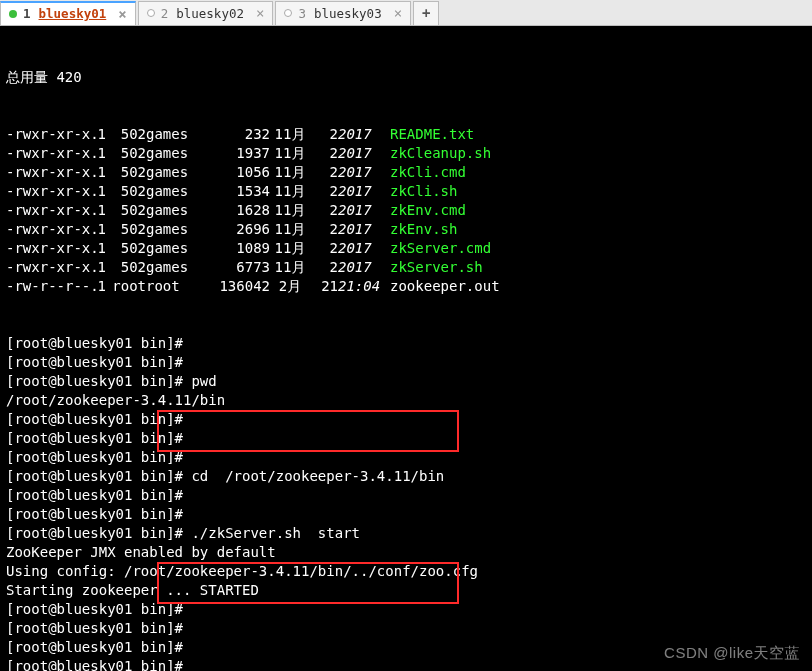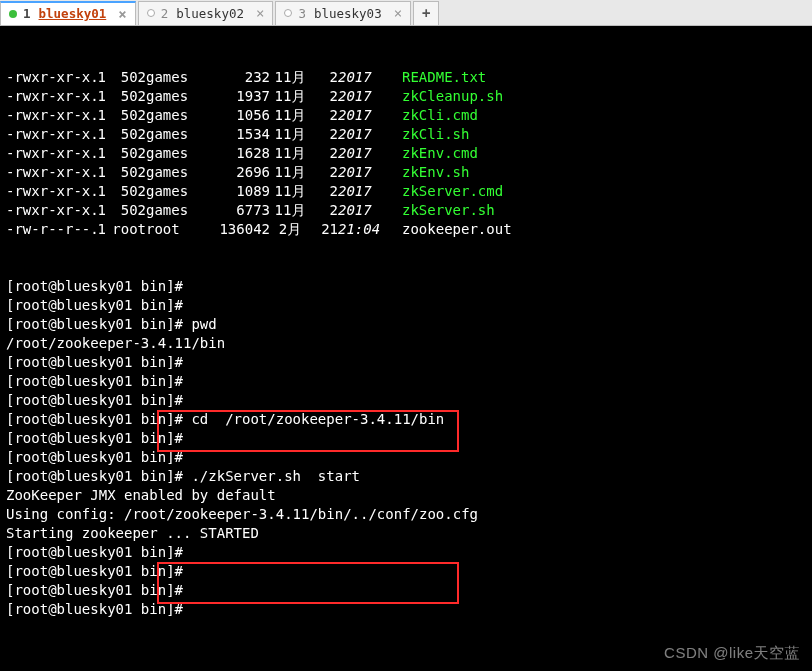--- a/index.html
+++ b/index.html
@@ -62,21 +62,21 @@
   }
   .ls-row { display: flex; }
   .ls-row .perm  { width: 84px; }
   .ls-row .links { width: 16px; text-align: right; }
   .ls-row .own   { width: 40px; text-align: right; }
   .ls-row .grp   { width: 48px; }
   .ls-row .size  { width: 56px; text-align: right; margin-left: 20px; }
   .ls-row .month { width: 40px; text-align: center; }
   .ls-row .day   { width: 24px; text-align: right; margin-left: 4px; }
   .ls-row .time  { width: 48px; text-align: left; font-style: italic; }
-  .ls-row .fname { margin-left: 16px; }
+  .ls-row .fname { margin-left: 4px; }
   .green { color: #33ff33; }
   .watermark {
     position: absolute;
     right: 12px;
     bottom: 8px;
     color: rgba(230,230,230,0.55);
     font-size: 15px;
     font-family: sans-serif;
     letter-spacing: 0.5px;
   }
@@ -109,20 +109,21 @@
     <span class="num">3</span>
     <span>bluesky03</span>
     <span class="close">×</span>
   </div>
   <div class="tab-add">
     <span>+</span>
   </div>
 </div>
 
 <div class="terminal">
+  <div>总用量 420</div>
   <div id="ls-block"><div class="ls-row"><span class="perm">-rwxr-xr-x.</span><span class="links">1</span> <span class="own">502</span> <span class="grp">games</span><span class="size">232</span><span class="month">11月</span><span class="day">2</span><span class="time">2017</span><span class="fname green">README.txt</span></div><div class="ls-row"><span class="perm">-rwxr-xr-x.</span><span class="links">1</span> <span class="own">502</span> <span class="grp">games</span><span class="size">1937</span><span class="month">11月</span><span class="day">2</span><span class="time">2017</span><span class="fname green">zkCleanup.sh</span></div><div class="ls-row"><span class="perm">-rwxr-xr-x.</span><span class="links">1</span> <span class="own">502</span> <span class="grp">games</span><span class="size">1056</span><span class="month">11月</span><span class="day">2</span><span class="time">2017</span><span class="fname green">zkCli.cmd</span></div><div class="ls-row"><span class="perm">-rwxr-xr-x.</span><span class="links">1</span> <span class="own">502</span> <span class="grp">games</span><span class="size">1534</span><span class="month">11月</span><span class="day">2</span><span class="time">2017</span><span class="fname green">zkCli.sh</span></div><div class="ls-row"><span class="perm">-rwxr-xr-x.</span><span class="links">1</span> <span class="own">502</span> <span class="grp">games</span><span class="size">1628</span><span class="month">11月</span><span class="day">2</span><span class="time">2017</span><span class="fname green">zkEnv.cmd</span></div><div class="ls-row"><span class="perm">-rwxr-xr-x.</span><span class="links">1</span> <span class="own">502</span> <span class="grp">games</span><span class="size">2696</span><span class="month">11月</span><span class="day">2</span><span class="time">2017</span><span class="fname green">zkEnv.sh</span></div><div class="ls-row"><span class="perm">-rwxr-xr-x.</span><span class="links">1</span> <span class="own">502</span> <span class="grp">games</span><span class="size">1089</span><span class="month">11月</span><span class="day">2</span><span class="time">2017</span><span class="fname green">zkServer.cmd</span></div><div class="ls-row"><span class="perm">-rwxr-xr-x.</span><span class="links">1</span> <span class="own">502</span> <span class="grp">games</span><span class="size">6773</span><span class="month">11月</span><span class="day">2</span><span class="time">2017</span><span class="fname green">zkServer.sh</span></div><div class="ls-row"><span class="perm">-rw-r--r--.</span><span class="links">1</span> <span class="own">root</span> <span class="grp">root</span><span class="size">136042</span><span class="month">2月</span><span class="day">21</span><span class="time">21:04</span><span class="fname ">zookeeper.out</span></div></div>
   <div id="lines-block"><div>[root@bluesky01 bin]#</div><div>[root@bluesky01 bin]#</div><div>[root@bluesky01 bin]# pwd</div><div>/root/zookeeper-3.4.11/bin</div><div>[root@bluesky01 bin]#</div><div>[root@bluesky01 bin]#</div><div>[root@bluesky01 bin]#</div><div>[root@bluesky01 bin]# cd  /root/zookeeper-3.4.11/bin</div><div>[root@bluesky01 bin]#</div><div>[root@bluesky01 bin]#</div><div>[root@bluesky01 bin]# ./zkServer.sh  start</div><div>ZooKeeper JMX enabled by default</div><div>Using config: /root/zookeeper-3.4.11/bin/../conf/zoo.cfg</div><div>Starting zookeeper ... STARTED</div><div>[root@bluesky01 bin]#</div><div>[root@bluesky01 bin]#</div><div>[root@bluesky01 bin]#</div><div>[root@bluesky01 bin]#</div></div>
 </div>
 
 <div class="redbox r1"></div>
 <div class="redbox r2"></div>
 
 <div class="watermark">CSDN @like天空蓝</div>
 
 </body></html>

